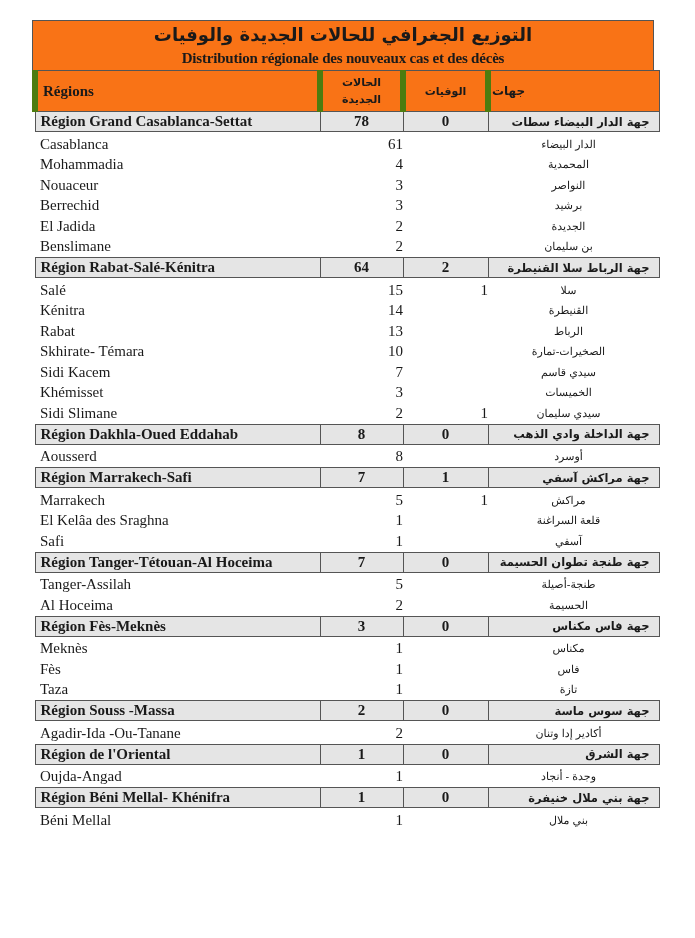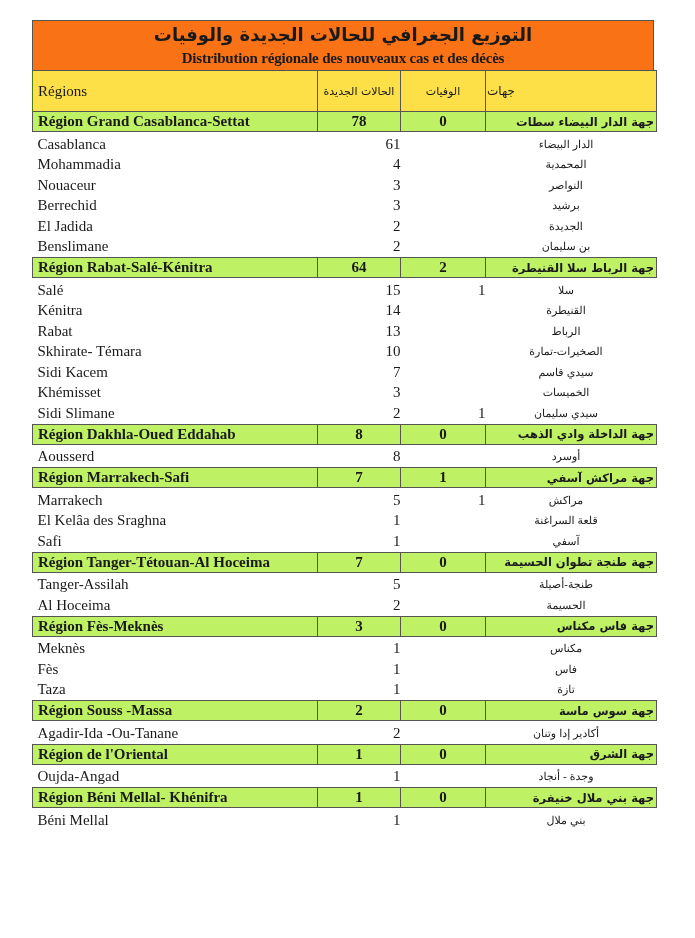--- a/index.html
+++ b/index.html
@@ -4,33 +4,33 @@
 <style>
   html, body { margin: 0; padding: 0; background: #ffffff; }
   body { width: 695px; height: 938px; position: relative; overflow: hidden;
          font-family: "Liberation Serif", "DejaVu Serif", serif; color: #1a1a1a; }
   .sheet { position: absolute; left: 32px; top: 20px; width: 622px; }
   .title-box { border: 1.5px solid #555; border-bottom: none; text-align: center; padding: 2px 0 0 0; background: #f97316; }
   .title-ar { font-family: "DejaVu Sans", sans-serif; font-weight: bold; font-size: 18px; line-height: 24px; direction: rtl; }
   .title-fr { font-weight: bold; font-size: 15px; line-height: 22px; padding-bottom: 1px; letter-spacing: -0.2px; }
   table { border-collapse: collapse; width: 624px; table-layout: fixed; }
   col.c1 { width: 285px; } col.c2 { width: 83px; } col.c3 { width: 85px; } col.c4 { width: 171px; }
-  .hdr td { background: #fde047; font-weight: normal; border-left: 1px solid #4d7c0f; border-right: 1px solid #555; }
+  .hdr td { background: #f97316; font-weight: bold; border-left: 6px solid #4d7c0f; border-right: 1px solid #555; }
   .hdr-top td { border-top: 1.5px solid #555; height: 38px; }
   .hdr-bot td { height: 38px; border-bottom: 1.5px solid #555; }
   .hdr .fr { font-size: 15px; padding-left: 5px; }
   .hdr .ar { font-family: "DejaVu Sans", sans-serif; font-size: 12px; text-align: left; direction: rtl; padding-right: 2px; }
   .hdr .mid { text-align: center; font-size: 15px; line-height: 16px; }
   .hdr .mid-ar { font-family: "DejaVu Sans", sans-serif; font-size: 11px; line-height: 17px; text-align: center; direction: rtl; }
   .hdr-top td.nb { border-bottom: none; }
   .hdr-bot td.nt { border-top: none; }
-  .region td { background: #bef264; font-weight: bold; font-size: 15px; height: 19px; border: 1.5px solid #555; padding: 0; }
+  .region td { background: #e5e5e5; font-weight: bold; font-size: 15px; height: 19px; border: 1.5px solid #555; padding: 0; }
   .region td.fr { padding-left: 5px; }
   .region td.num { text-align: center; }
-  .region td.ar { font-family: "DejaVu Sans", sans-serif; font-size: 11.5px; text-align: right; direction: rtl; padding-right: 2px; }
+  .region td.ar { font-family: "DejaVu Sans", sans-serif; font-size: 11.5px; text-align: right; direction: rtl; padding-right: 9px; }
   .prov td { font-size: 15px; height: 20.5px; padding: 0; }
   .prov td.fr { padding-left: 5px; }
   .prov td.num { text-align: right; }
   .prov td.ar { font-family: Liberation Sans, sans-serif; font-size: 11px; text-align: center; direction: rtl; padding-right: 10px; }
   .prov.first td { padding-top: 2px; }
 </style>
 </head>
 <body>
 
 <div class="sheet">

